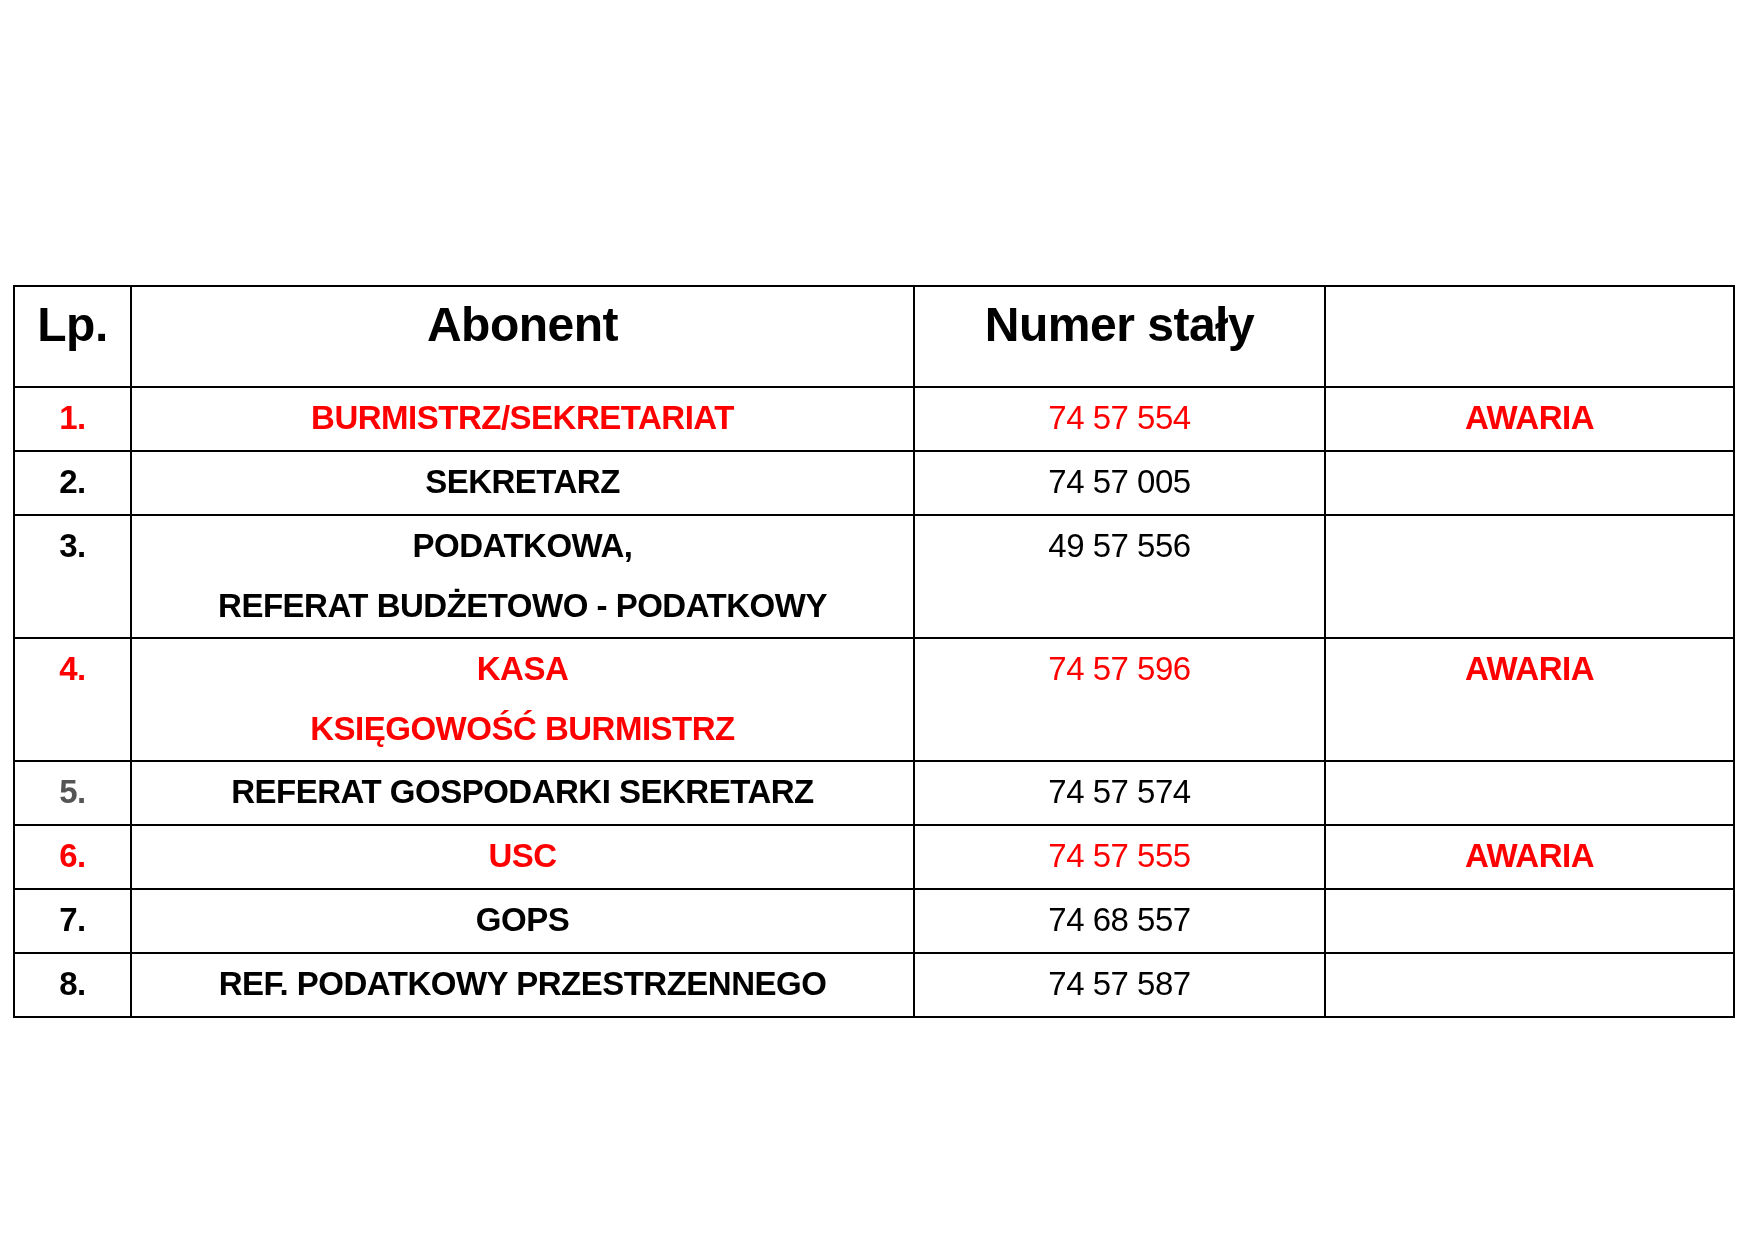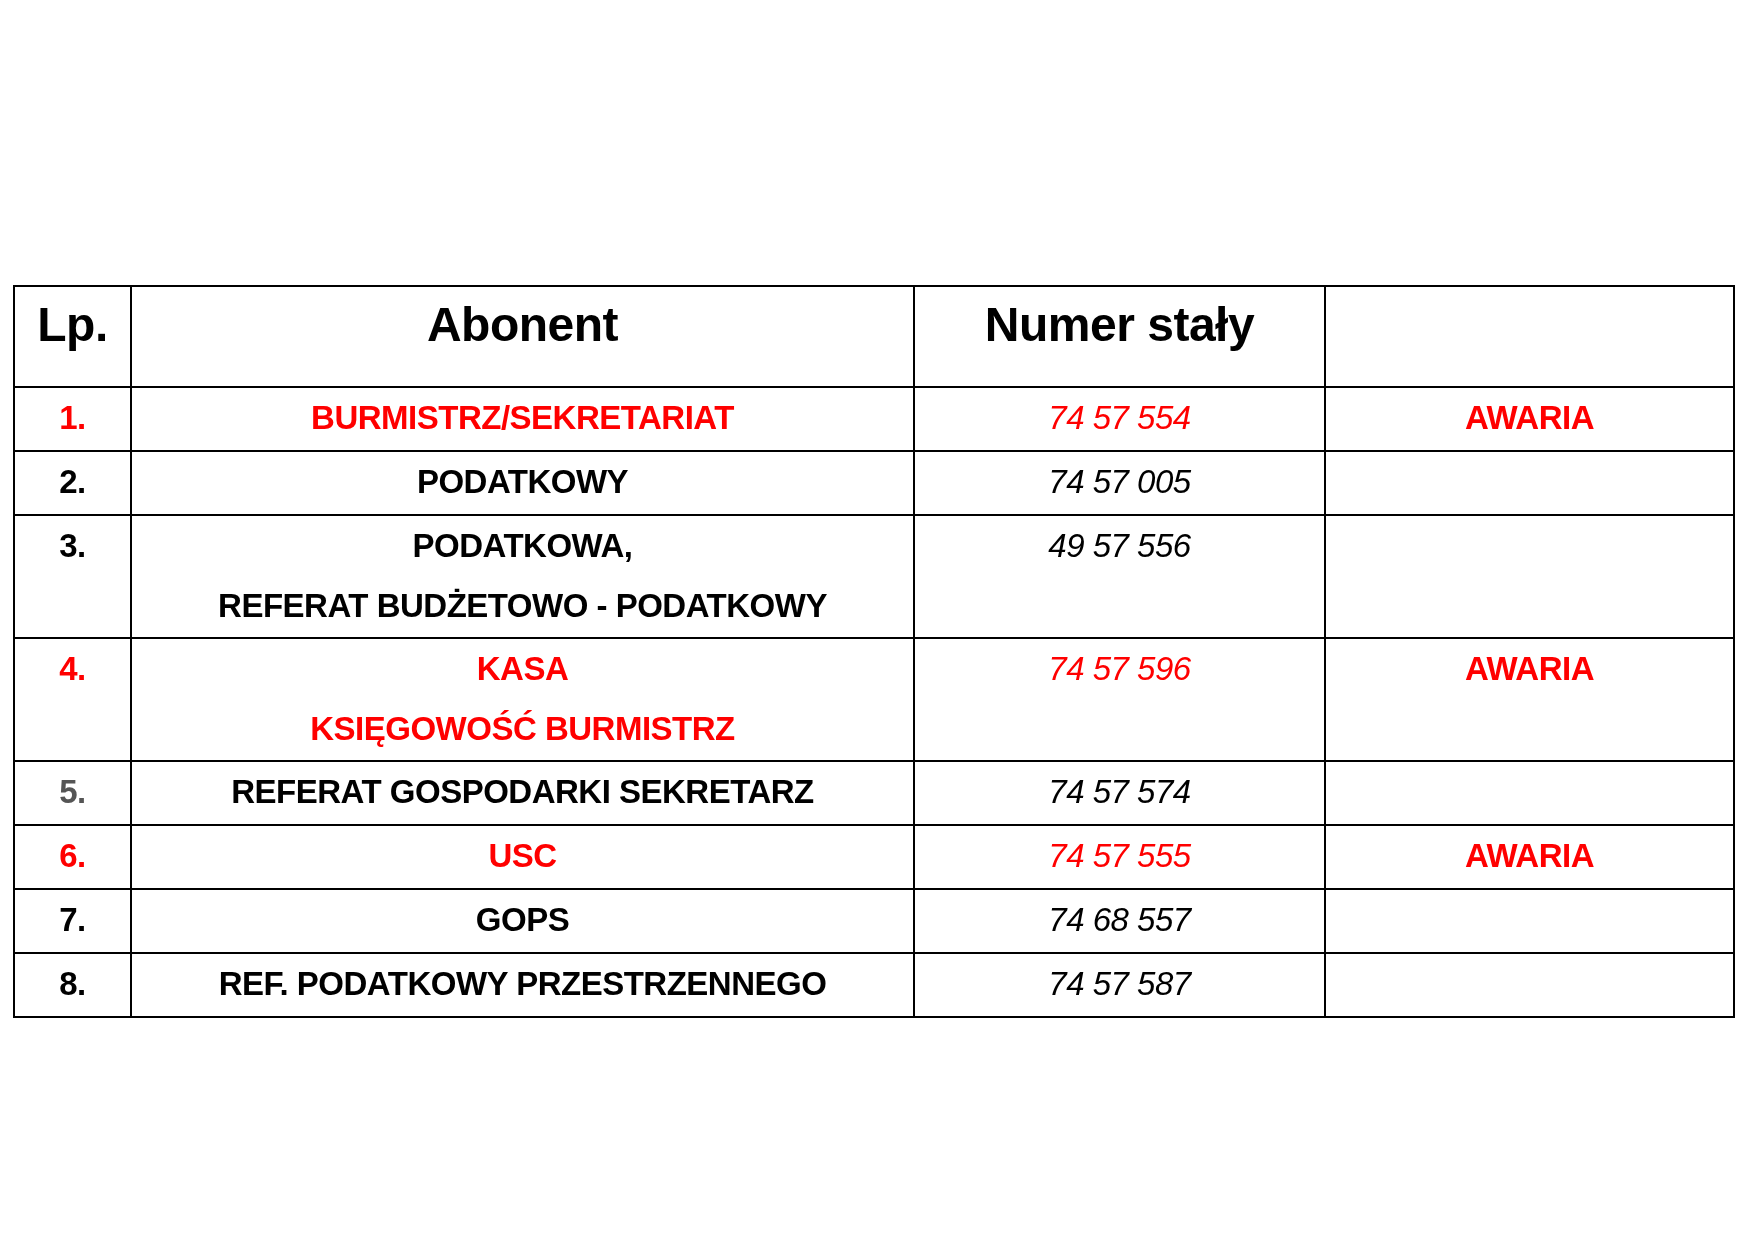--- a/index.html
+++ b/index.html
@@ -10,21 +10,21 @@
     width: 1720px; border-collapse: collapse; table-layout: fixed; margin-top: 28px;
   }
   table.phones td, table.phones th {
     border: 2.5px solid #000; text-align: center; vertical-align: top;
     padding: 0; overflow: hidden;
   }
   th { font-size: 48px; font-weight: bold; color: #000; height: 101px;
        line-height: 1; padding-top: 14px !important; box-sizing: border-box; letter-spacing: -0.5px; }
   td { font-size: 33px; line-height: 60px; color: #000; letter-spacing: -0.5px; }
   td.bold { font-weight: bold; }
-  td.num { font-weight: normal; font-style: italic; }
+  td.num { font-weight: normal; }
   tr.red td { color: #ff0000; }
   td.lp-grey { color: #555555 !important; }
   col.c1 { width: 117px; } col.c2 { width: 783px; } col.c3 { width: 411px; } col.c4 { width: 409px; }
   tr.h1 td { height: 62px; }
   tr.h2 td { height: 121px; }
   .line { display: block; }
 </style>
 </head>
 <body>
 
@@ -48,21 +48,21 @@
       <td class="bold">1.</td>
       <td class="bold">
           <span class="line">BURMISTRZ/SEKRETARIAT</span>
         </td>
       <td class="num">74 57 554</td>
       <td class="bold">AWARIA</td>
     </tr>
     <tr class="h1">
       <td class="bold">2.</td>
       <td class="bold">
-          <span class="line">PODATKOWY</span>
+          <span class="line">SEKRETARZ</span>
         </td>
       <td class="num">74 57 005</td>
       <td class="bold"></td>
     </tr>
     <tr class="h2">
       <td class="bold">3.</td>
       <td class="bold">
         <span class="line">PODATKOWA,</span>
         <span class="line">REFERAT BUDŻETOWO - PODATKOWY</span>
       </td>

